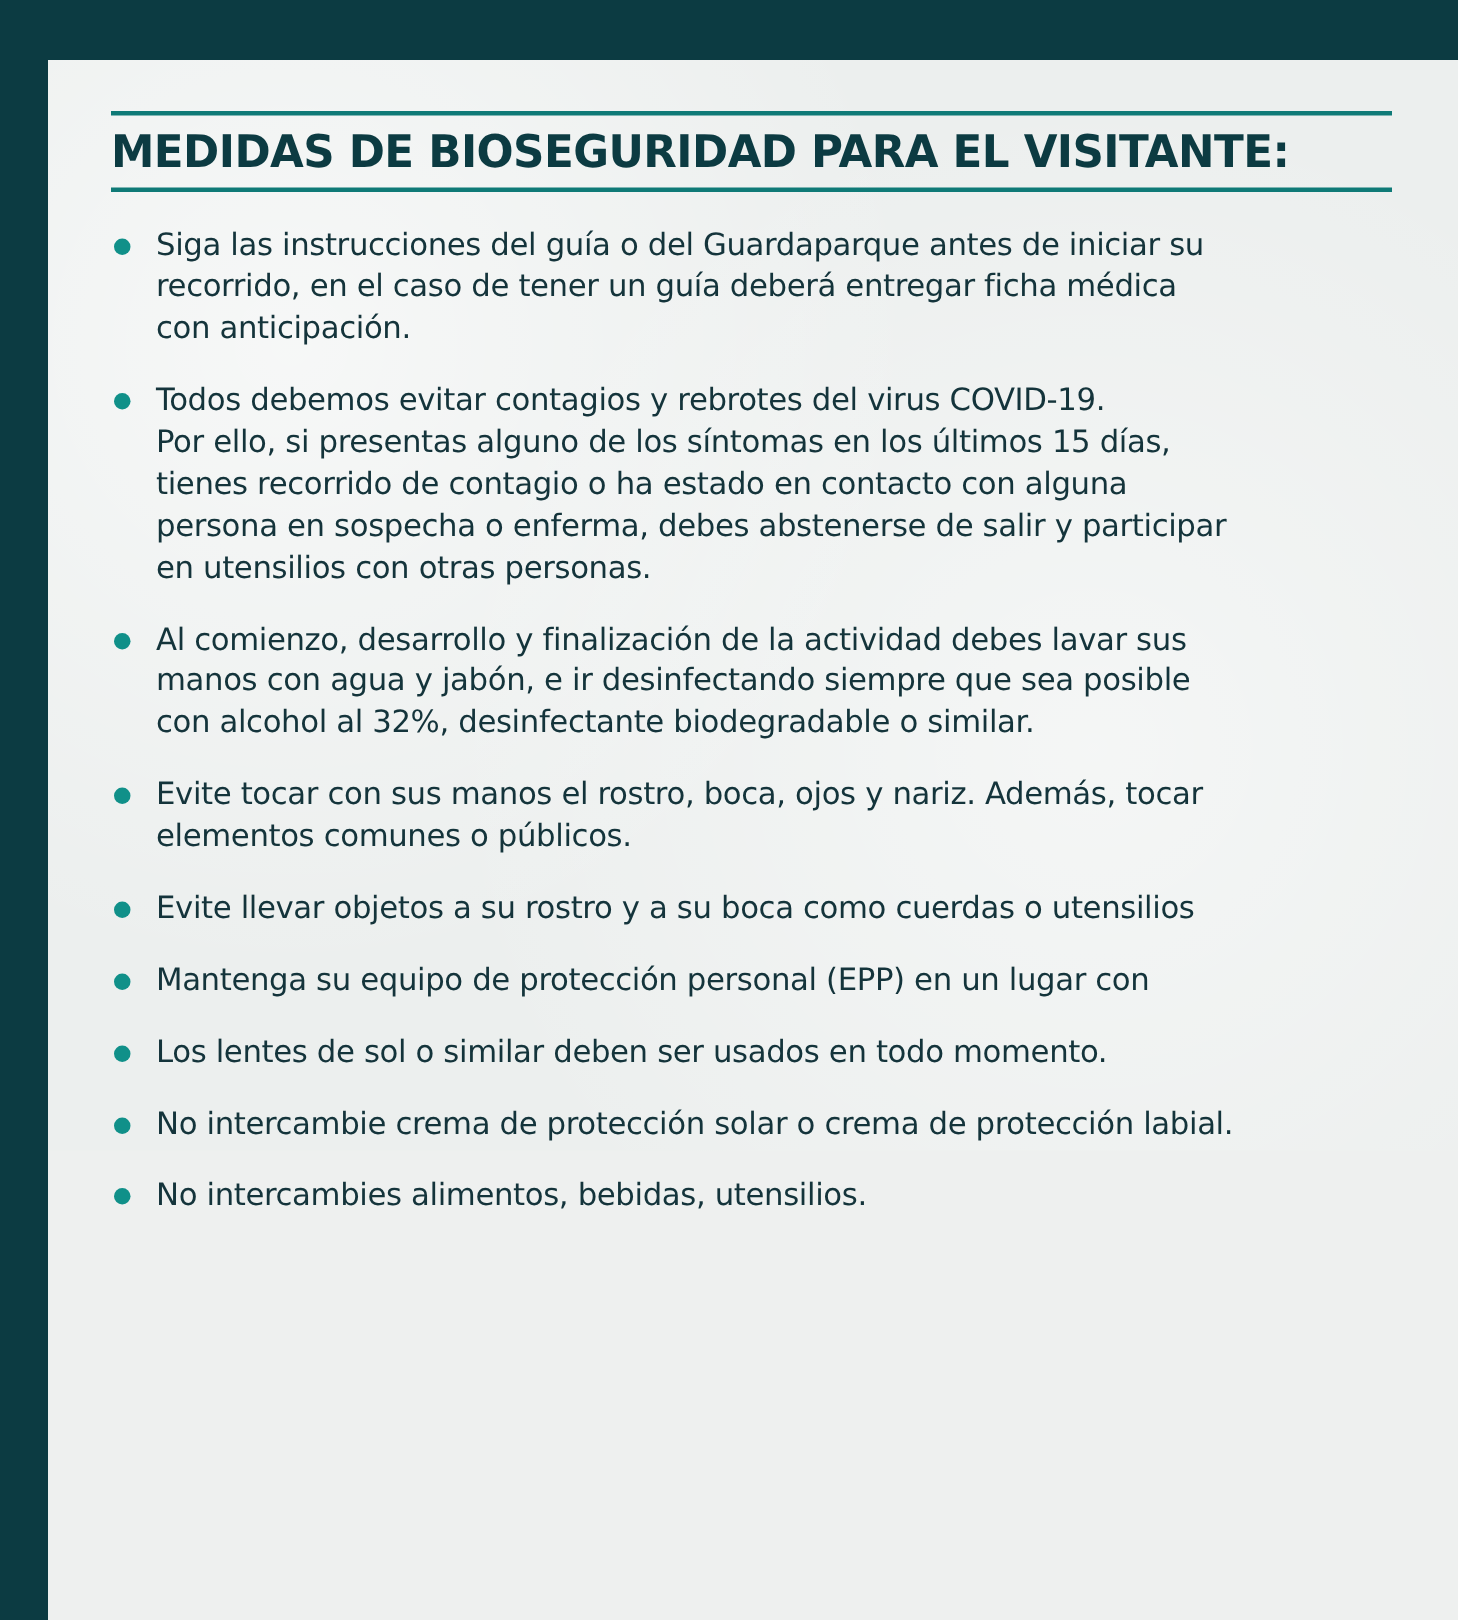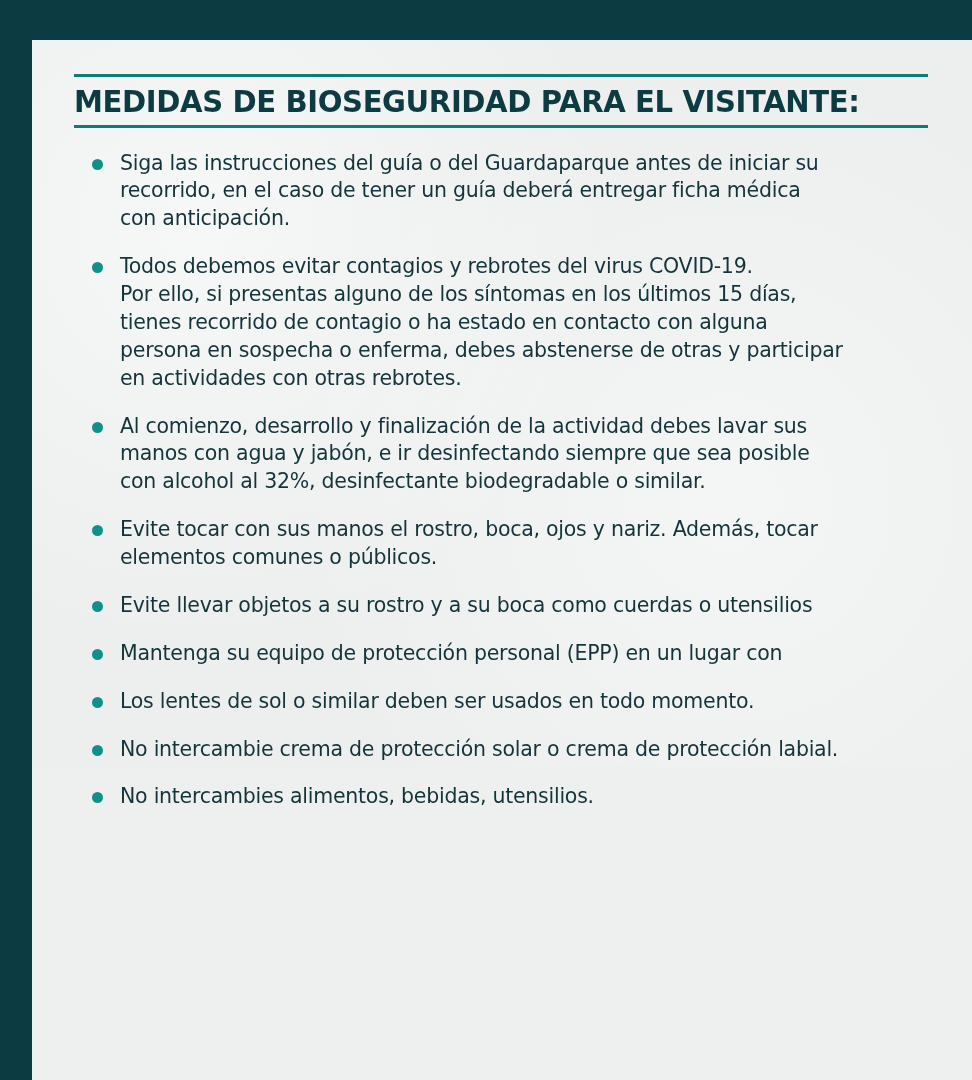--- a/index.html
+++ b/index.html
@@ -62,21 +62,21 @@
     letter-spacing: -0.4px;
     color: #0c3b42;
     line-height: 1.05;
     text-transform: uppercase;
     transform: scaleX(0.97);
     transform-origin: left center;
     white-space: nowrap;
   }
   ul.measures {
     list-style: none;
-    margin: 16px;
+    margin: 0;
     padding: 0;
   }
   ul.measures li {
     position: relative;
     padding-left: 30px;
     margin-bottom: 20px;
     font-family: "DejaVu Sans", sans-serif;
     font-size: 20.5px;
     line-height: 1.36;
     color: #14343b;
@@ -115,22 +115,22 @@
     <ul class="measures">
         <li>
           <span class="line">Siga las instrucciones del guía  o del Guardaparque antes de iniciar su</span>
           <span class="line">recorrido, en el caso de tener un guía deberá entregar ficha médica</span>
           <span class="line">con anticipación.</span>
         </li>
         <li>
           <span class="line">Todos debemos evitar contagios y rebrotes del virus COVID-19.</span>
           <span class="line">Por ello, si presentas alguno de los síntomas en los últimos 15 días,</span>
           <span class="line">tienes recorrido de contagio o ha estado en contacto con alguna</span>
-          <span class="line">persona en sospecha o enferma, debes abstenerse de otras y participar</span>
-          <span class="line">en actividades con otras rebrotes.</span>
+          <span class="line">persona en sospecha o enferma, debes abstenerse de salir y participar</span>
+          <span class="line">en utensilios con otras personas.</span>
         </li>
         <li>
           <span class="line">Al comienzo, desarrollo y finalización de la actividad debes lavar sus</span>
           <span class="line">manos con agua y jabón, e ir desinfectando siempre que sea posible</span>
           <span class="line">con alcohol al 32%, desinfectante biodegradable o similar.</span>
         </li>
         <li>
           <span class="line">Evite tocar con sus manos el rostro, boca, ojos y nariz. Además, tocar</span>
           <span class="line">elementos comunes o públicos.</span>
         </li>

